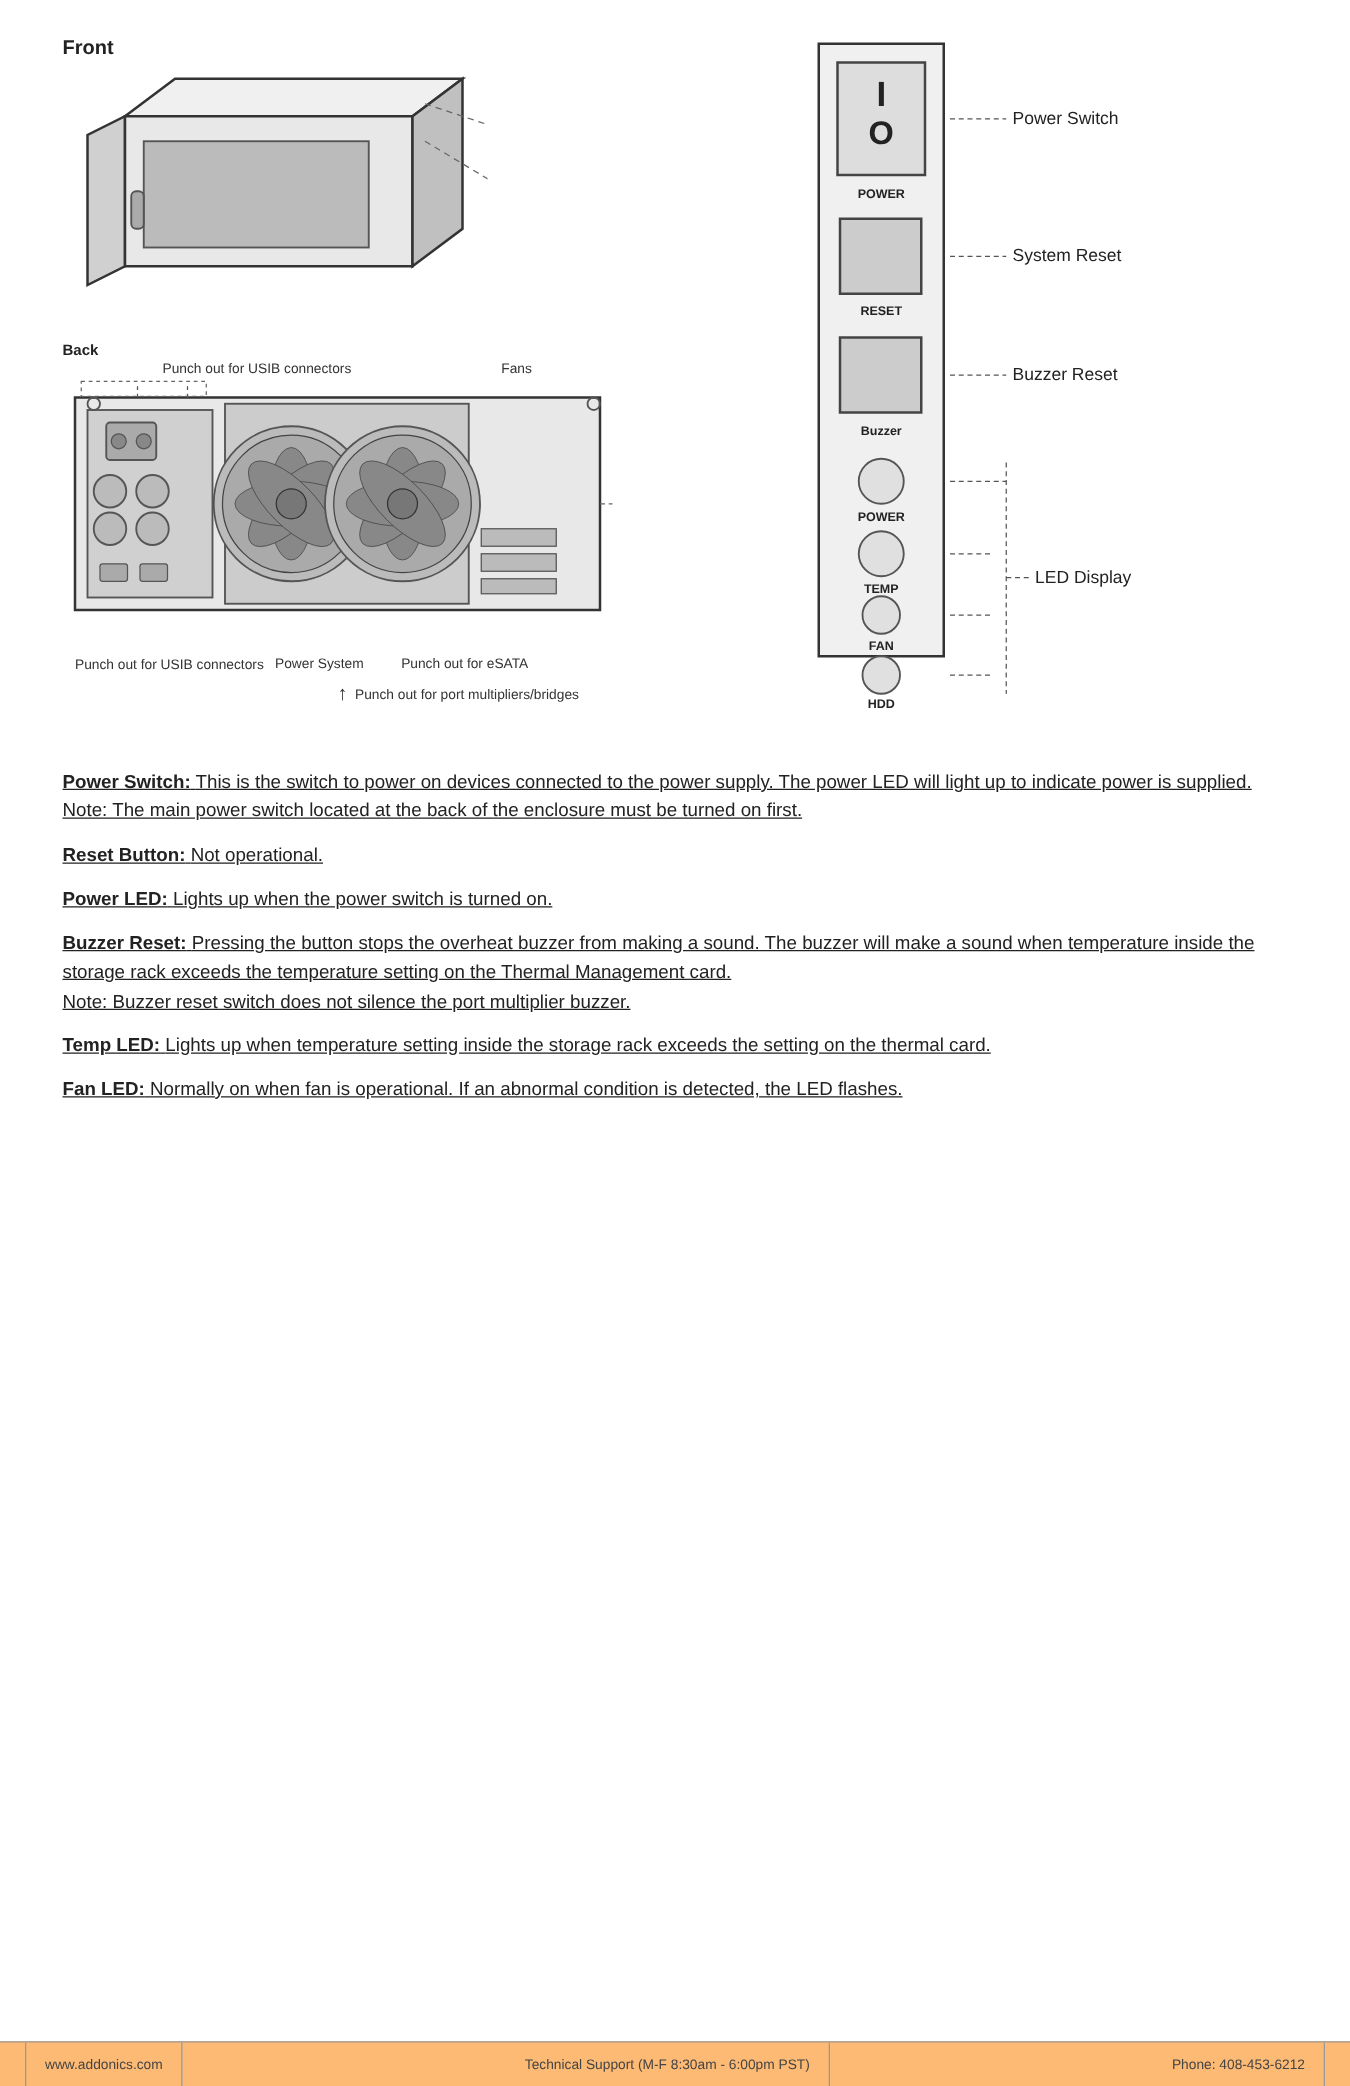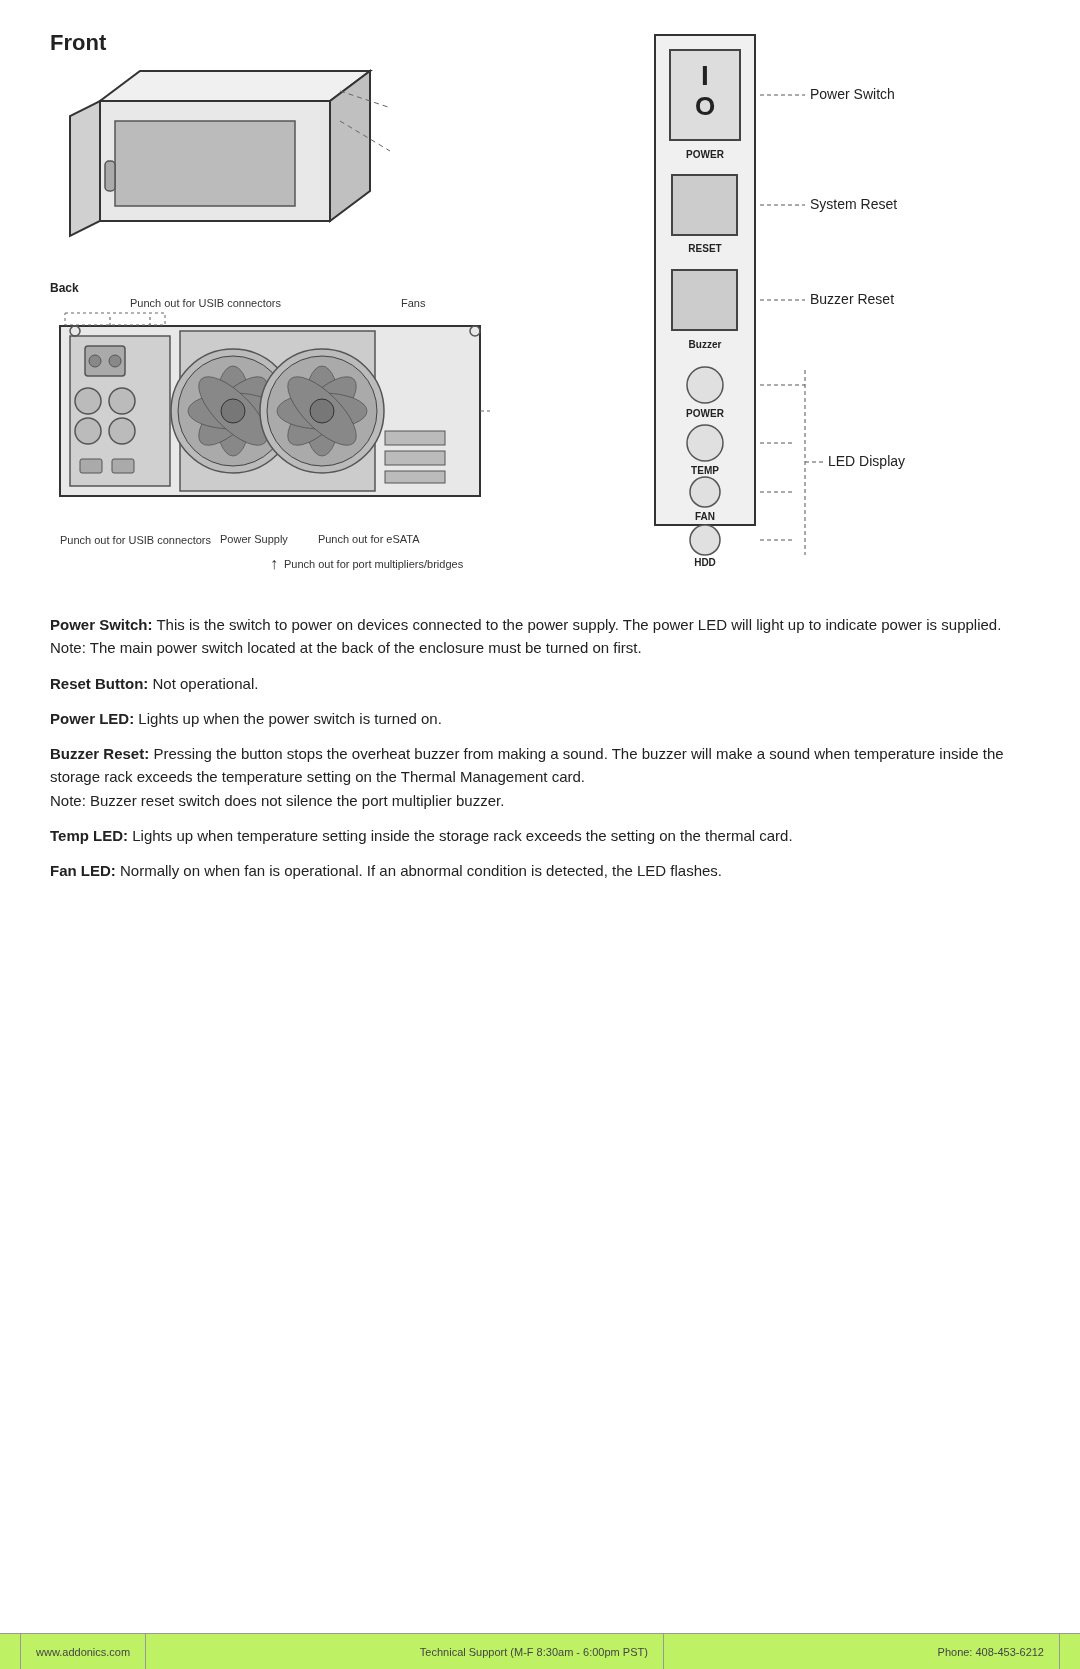--- a/index.html
+++ b/index.html
@@ -31,21 +31,21 @@
       position: relative;
     }
 
     .right-panel {
       width: 200px;
       position: relative;
     }
 
     
     .front-label {
-      font-size: 22px;
+      font-size: 16px;
       font-weight: bold;
       margin-bottom: 5px;
     }
 
     
     .front-enclosure {
       display: block;
       margin-bottom: 20px;
     }
 
@@ -63,41 +63,42 @@
 
     
     .descriptions {
       padding: 10px 50px 20px 50px;
       line-height: 1.55;
     }
 
     .descriptions p {
       margin-bottom: 12px;
       font-size: 15px;
+      text-decoration: underline;
     }
 
     .descriptions p strong {
       font-weight: bold;
     }
 
     
     .footer {
       position: absolute;
       bottom: 0;
       left: 0;
       right: 0;
       height: 36px;
       border-top: 1px solid #999;
       display: flex;
       align-items: center;
       justify-content: space-between;
       padding: 0 20px;
       font-size: 11px;
       color: #444;
-      background: #bef264;
+      background: #fdba74;
     }
 
     .footer-section {
       padding: 0 15px;
       border-right: 1px solid #999;
       height: 36px;
       display: flex;
       align-items: center;
     }
     .footer-section:first-child {
@@ -193,21 +194,21 @@
         <rect x="15" y="2" width="100" height="12" fill="none" stroke="#666" stroke-width="1" stroke-dasharray="3,3"></rect>
 
         <line x1="430" y1="100" x2="470" y2="100" stroke="#666" stroke-width="1" stroke-dasharray="4,3"></line>
       </svg>
 
       <div style="font-size:11px; color:#333; display:flex; gap:0; margin-top:2px; margin-left:10px;">
         <div style="width:80px;">
           <div style="width:160px; line-height:1.3;">Punch out for USIB connectors</div>
         </div>
         <div style="margin-left:80px;">
-          <span>Power Supply</span>
+          <span>Power System</span>
         </div>
         <div style="margin-left:30px;text-align:right;">
           <span>Punch out for eSATA</span>
         </div>
       </div>
 
       <div style="font-size:11px; color:#333; margin-top:8px; margin-left:220px; display:flex; align-items:center; gap:6px;">
         <span style="font-size:16px;">↑</span>
         <span>Punch out for port multipliers/bridges</span>
       </div>

